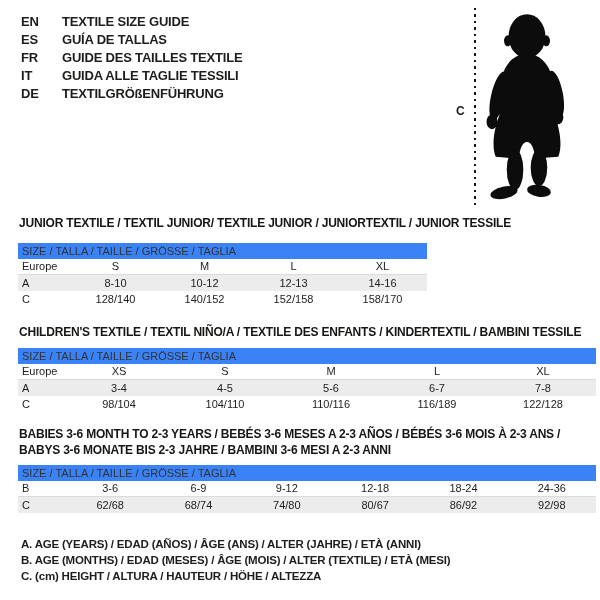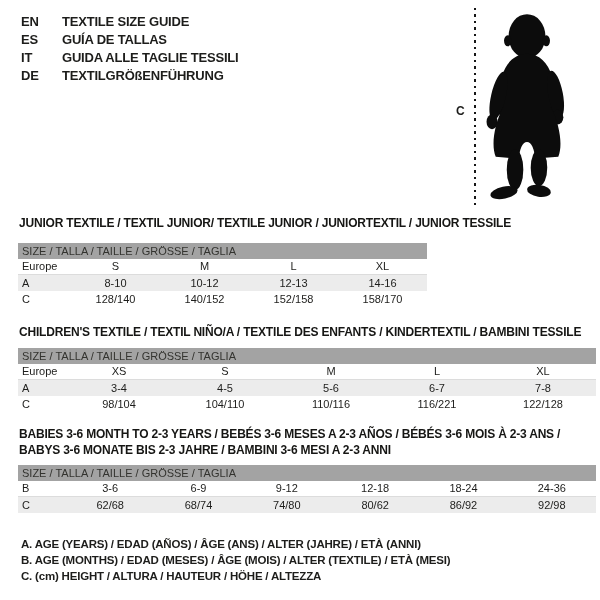--- a/index.html
+++ b/index.html
@@ -19,21 +19,21 @@
   .height-label{position:absolute;left:456px;top:104px;font-weight:bold;font-size:12px;}
   .baby-svg{position:absolute;left:481px;top:8px;}
   
   .tbl-title{
     position:absolute;left:19px;font-weight:bold;font-size:12px;letter-spacing:-0.2px;
     line-height:16px;white-space:nowrap;color:#161614;
   }
   .tbl{position:absolute;left:18px;}
   .t1{width:409px;} .t2{width:578px;} .t3{width:578px;}
   .bar{
-    height:16px;line-height:16px;background:#a3a3a3;color:#33332f;
+    height:16px;line-height:16px;background:#3b82f6;color:#33332f;
     font-size:11px;padding-left:4px;box-sizing:border-box;
   }
   .trow{display:flex;height:16px;line-height:16px;font-size:11px;}
   .trow.sep{border-bottom:1px solid #dcdcdc;height:15px;line-height:15px;}
   .trow.alt{background:#ececec;}
   .tlabel{box-sizing:border-box;padding-left:4px;}
   .t1 .tlabel{flex:0 0 53px;}
   .t2 .tlabel,.t3 .tlabel{flex:0 0 48px;}
   .tcell{flex:1;text-align:center;}
   
@@ -44,20 +44,24 @@
 <body>
 
 <div class="langs">
   <div class="lang-row">
     <span class="lang-code">EN</span>
     <span class="lang-label">TEXTILE SIZE GUIDE</span>
   </div>
   <div class="lang-row">
     <span class="lang-code">ES</span>
     <span class="lang-label">GUÍA DE TALLAS</span>
+  </div>
+  <div class="lang-row">
+    <span class="lang-code">FR</span>
+    <span class="lang-label">GUIDE DES TAILLES TEXTILE</span>
   </div>
   <div class="lang-row">
     <span class="lang-code">IT</span>
     <span class="lang-label">GUIDA ALLE TAGLIE TESSILI</span>
   </div>
   <div class="lang-row">
     <span class="lang-code">DE</span>
     <span class="lang-label">TEXTILGRÖßENFÜHRUNG</span>
   </div>
 </div>
@@ -123,21 +127,21 @@
     <div class="tcell">4-5</div>
     <div class="tcell">5-6</div>
     <div class="tcell">6-7</div>
     <div class="tcell">7-8</div>
   </div>
   <div class="trow">
     <div class="tlabel">C</div>
     <div class="tcell">98/104</div>
     <div class="tcell">104/110</div>
     <div class="tcell">110/116</div>
-    <div class="tcell">116/221</div>
+    <div class="tcell">116/189</div>
     <div class="tcell">122/128</div>
   </div>
 </div>
 
 <div class="tbl-title" style="top:426px">BABIES 3-6 MONTH TO 2-3 YEARS / BEBÉS 3-6 MESES A 2-3 AÑOS / BÉBÉS 3-6 MOIS À 2-3 ANS /</div>
 <div class="tbl-title" style="top:442px">BABYS 3-6 MONATE BIS 2-3 JAHRE / BAMBINI 3-6 MESI A 2-3 ANNI</div>
 <div class="tbl t3" style="top:465px">
   <div class="bar">SIZE / TALLA / TAILLE / GRÖSSE / TAGLIA</div>
   <div class="trow sep">
     <div class="tlabel">B</div>
@@ -146,21 +150,21 @@
     <div class="tcell">9-12</div>
     <div class="tcell">12-18</div>
     <div class="tcell">18-24</div>
     <div class="tcell">24-36</div>
   </div>
   <div class="trow alt">
     <div class="tlabel">C</div>
     <div class="tcell">62/68</div>
     <div class="tcell">68/74</div>
     <div class="tcell">74/80</div>
-    <div class="tcell">80/62</div>
+    <div class="tcell">80/67</div>
     <div class="tcell">86/92</div>
     <div class="tcell">92/98</div>
   </div>
 </div>
 
 <div class="legend">
   <div class="legend-line">A. AGE (YEARS) / EDAD (AÑOS) / ÂGE (ANS) / ALTER (JAHRE) / ETÀ (ANNI)</div>
   <div class="legend-line">B. AGE (MONTHS) / EDAD (MESES) / ÂGE (MOIS) / ALTER (TEXTILE) / ETÀ (MESI)</div>
   <div class="legend-line">C. (cm) HEIGHT / ALTURA / HAUTEUR / HÖHE / ALTEZZA</div>
 </div>

